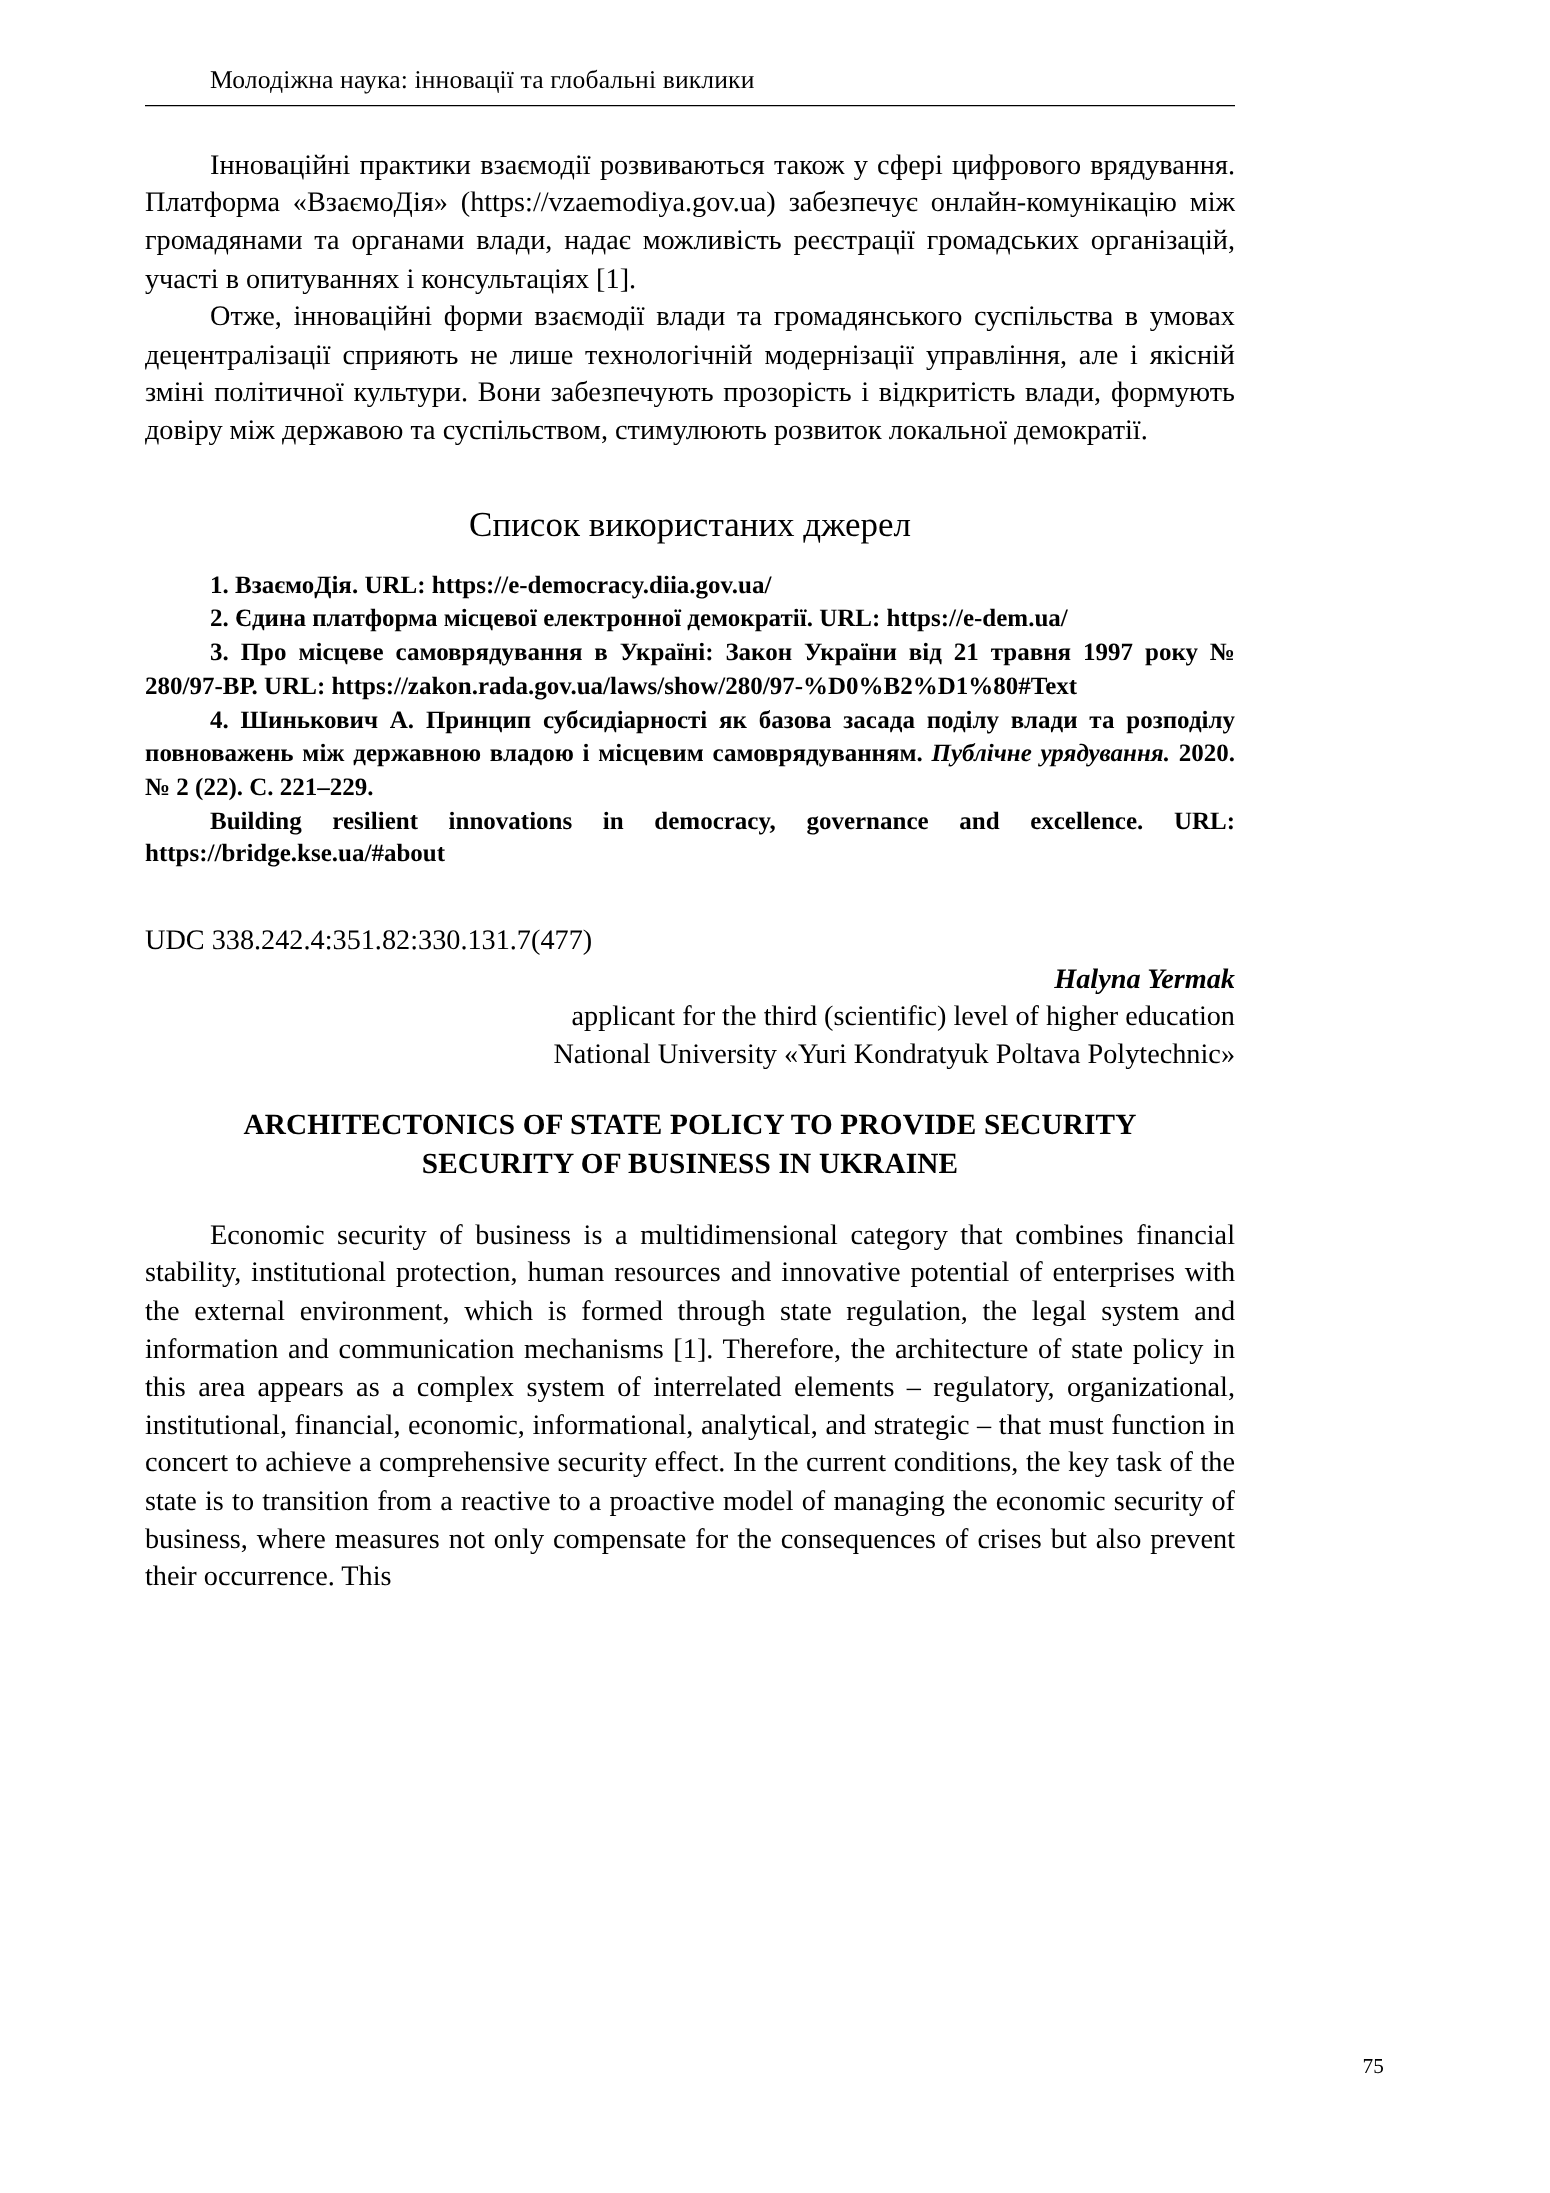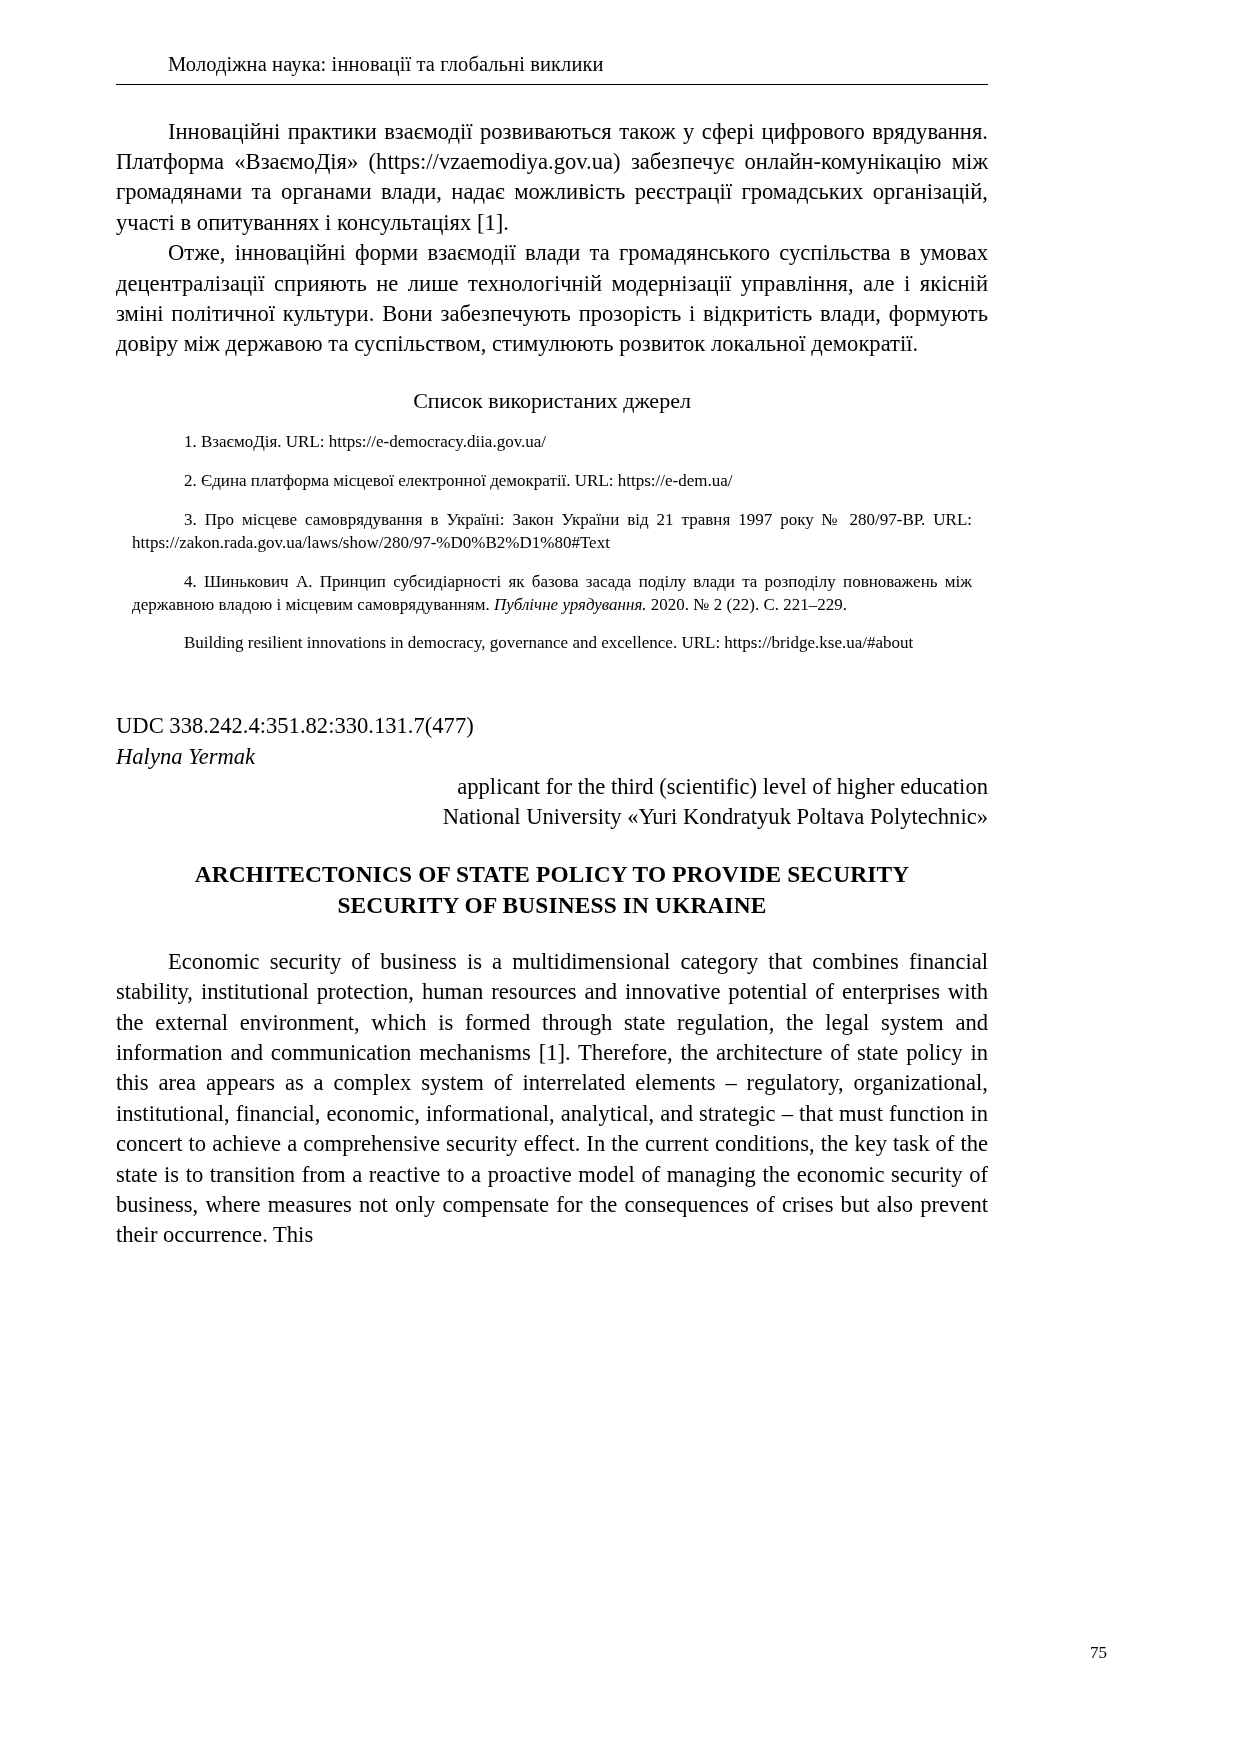--- a/index.html
+++ b/index.html
@@ -53,46 +53,47 @@
     text-justify: inter-word;
     text-indent: 52px;
     hyphens: none;
   }
   .spacer-md { height: 26px; }
   .spacer-lg { height: 40px; }
 
   .centered {
     text-align: center;
     text-indent: 0;
-    font-size: 22px;
+    font-size: 28px;
     line-height: 1.345;
-    margin: 0;
+    margin: 16px;
   }
 
   .refs p {
-    margin: 16px;
-    font-size: 17px;
+    margin: 0;
+    font-size: 20px;
     line-height: 1.345;
     text-align: justify;
     text-indent: 52px;
+    font-weight: bold;
   }
 
   em.ital { font-style: italic; }
 
   
   .udc {
     font-size: 22.6px;
     line-height: 1.345;
     text-align: left;
     text-indent: 0;
     margin: 0;
   }
   .author-name {
-    text-align: left;
-    font-weight: normal;
+    text-align: right;
+    font-weight: bold;
     font-style: italic;
     font-size: 22.6px;
     line-height: 1.345;
     margin: 0;
   }
   .author-line {
     text-align: right;
     font-size: 22.6px;
     line-height: 1.345;
     margin: 0;

